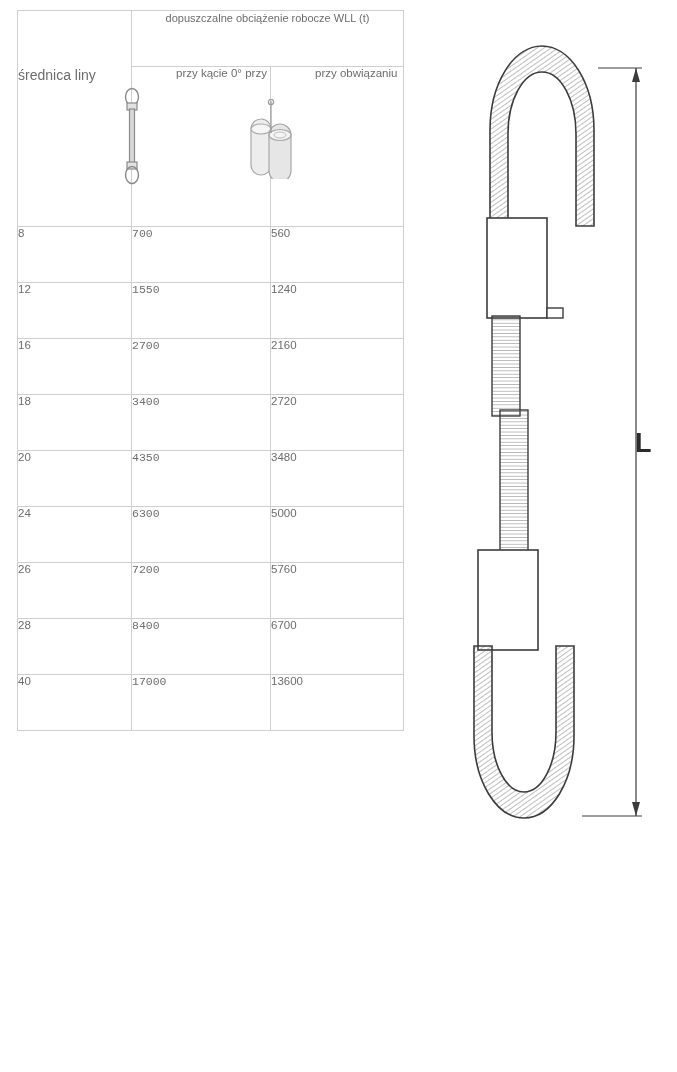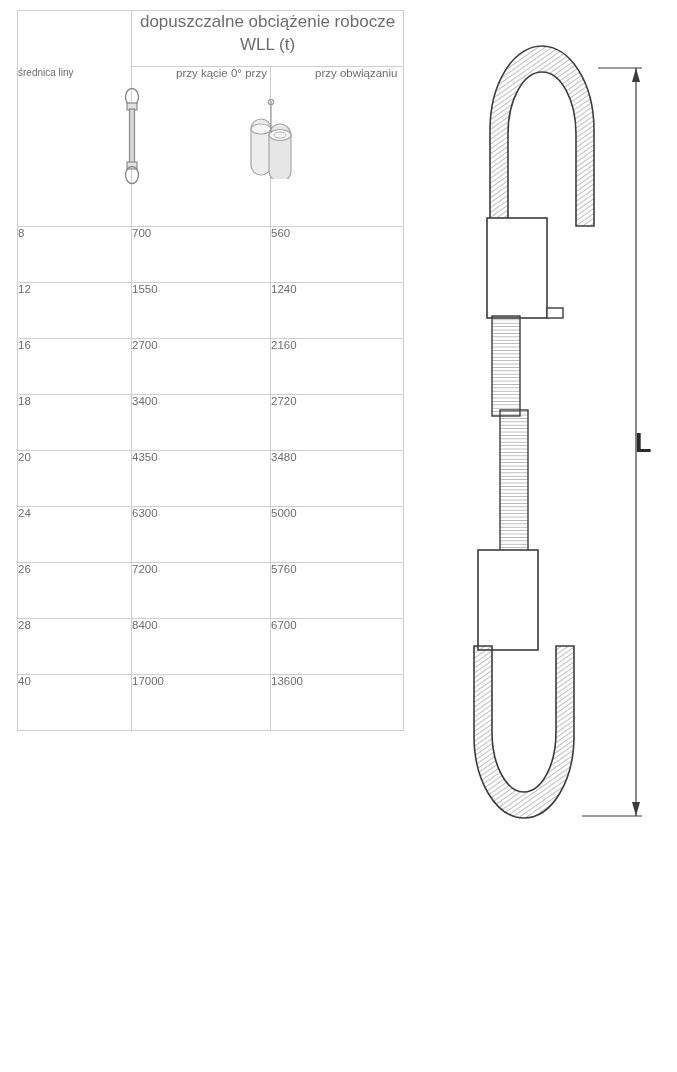--- a/index.html
+++ b/index.html
@@ -38,28 +38,28 @@
   }
   .col-d  { width: 114px; }
   .col-a  { width: 139px; }
   .col-b  { width: 133px; }
 
   .hdr-group {
     height: 56px;
     text-align: center;
     padding: 9px 6px 0 6px;
     line-height: 1.35;
-    font-size: 17px;
+    font-size: 11px;
     color: #6d6d6d;
   }
   .hdr-blank { border-bottom: none !important; }
   .hdr-diam {
     height: 160px;
     padding: 80px 0 0 19px;
-    font-size: 10px;
+    font-size: 14px;
     border-top: none !important;
   }
   .hdr-cell {
     height: 160px;
     padding: 10px 0 0 12px;
     text-align: left;
   }
   .hdr-cell .cap { display: block; margin-bottom: 2px; padding-left: 44px; }
   .pic {
     width: 100%;
@@ -81,21 +81,21 @@
     top: 18px;
     transform: translateX(-50%);
   }
 
   .data-cell {
     height: 56px;
     padding: 21px 0 0 19px;
     font-size: 11.5px;
     color: #6f6f6f;
   }
-  .data-cell.c2 { padding-left: 23px; }
+  .data-cell.c2 { padding-left: 23px; font-family: Liberation Mono, monospace; }
   .data-cell.c3 { padding-left: 21px; }
 
   
   #drawing {
     position: absolute;
     left: 430px;
     top: 10px;
     width: 240px;
     height: 830px;
   }

